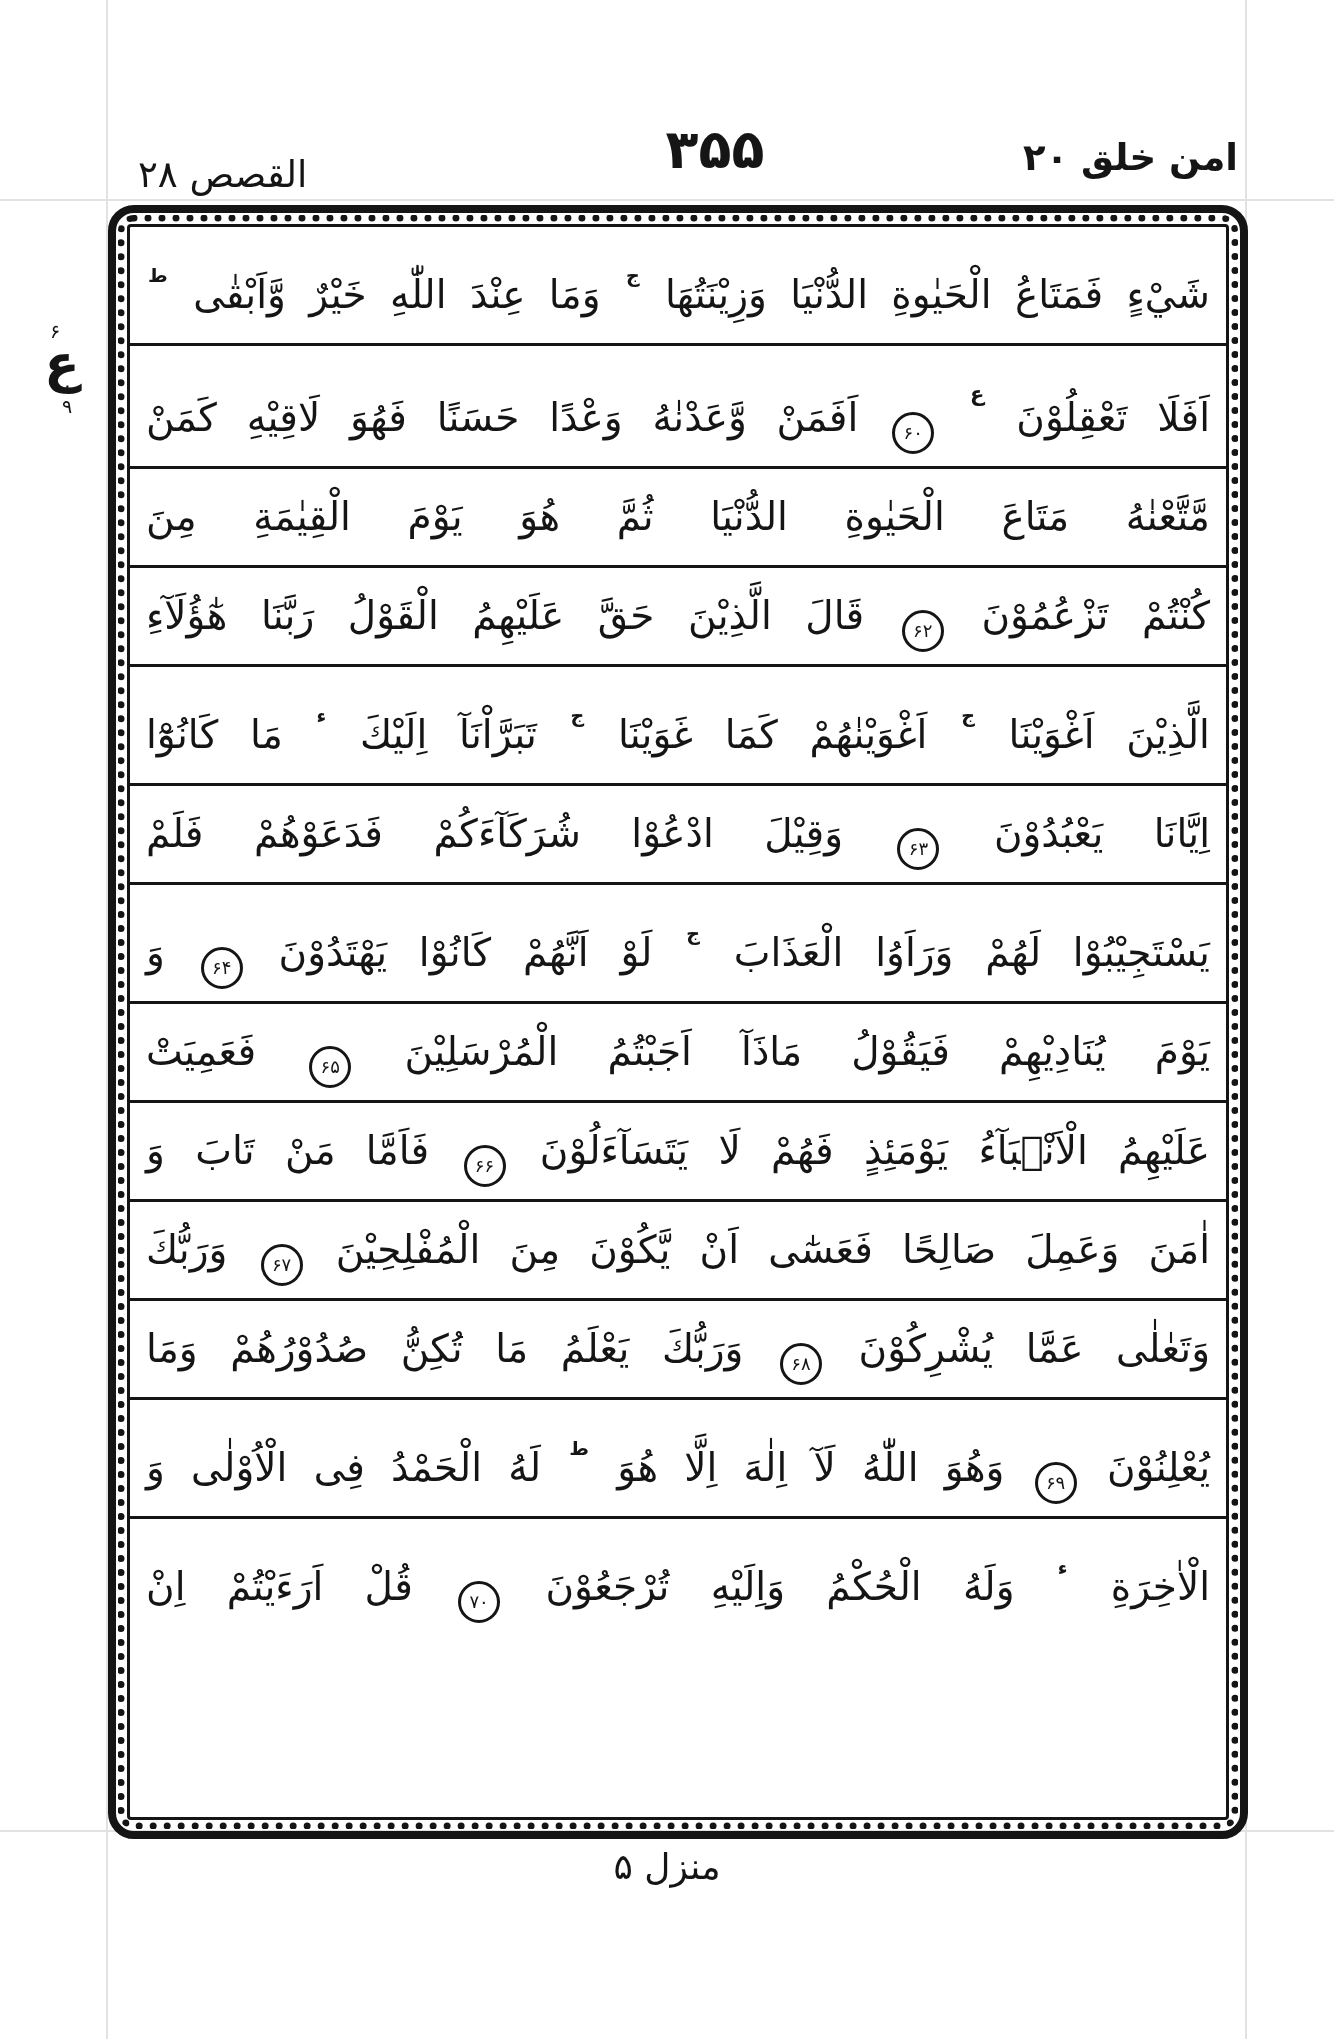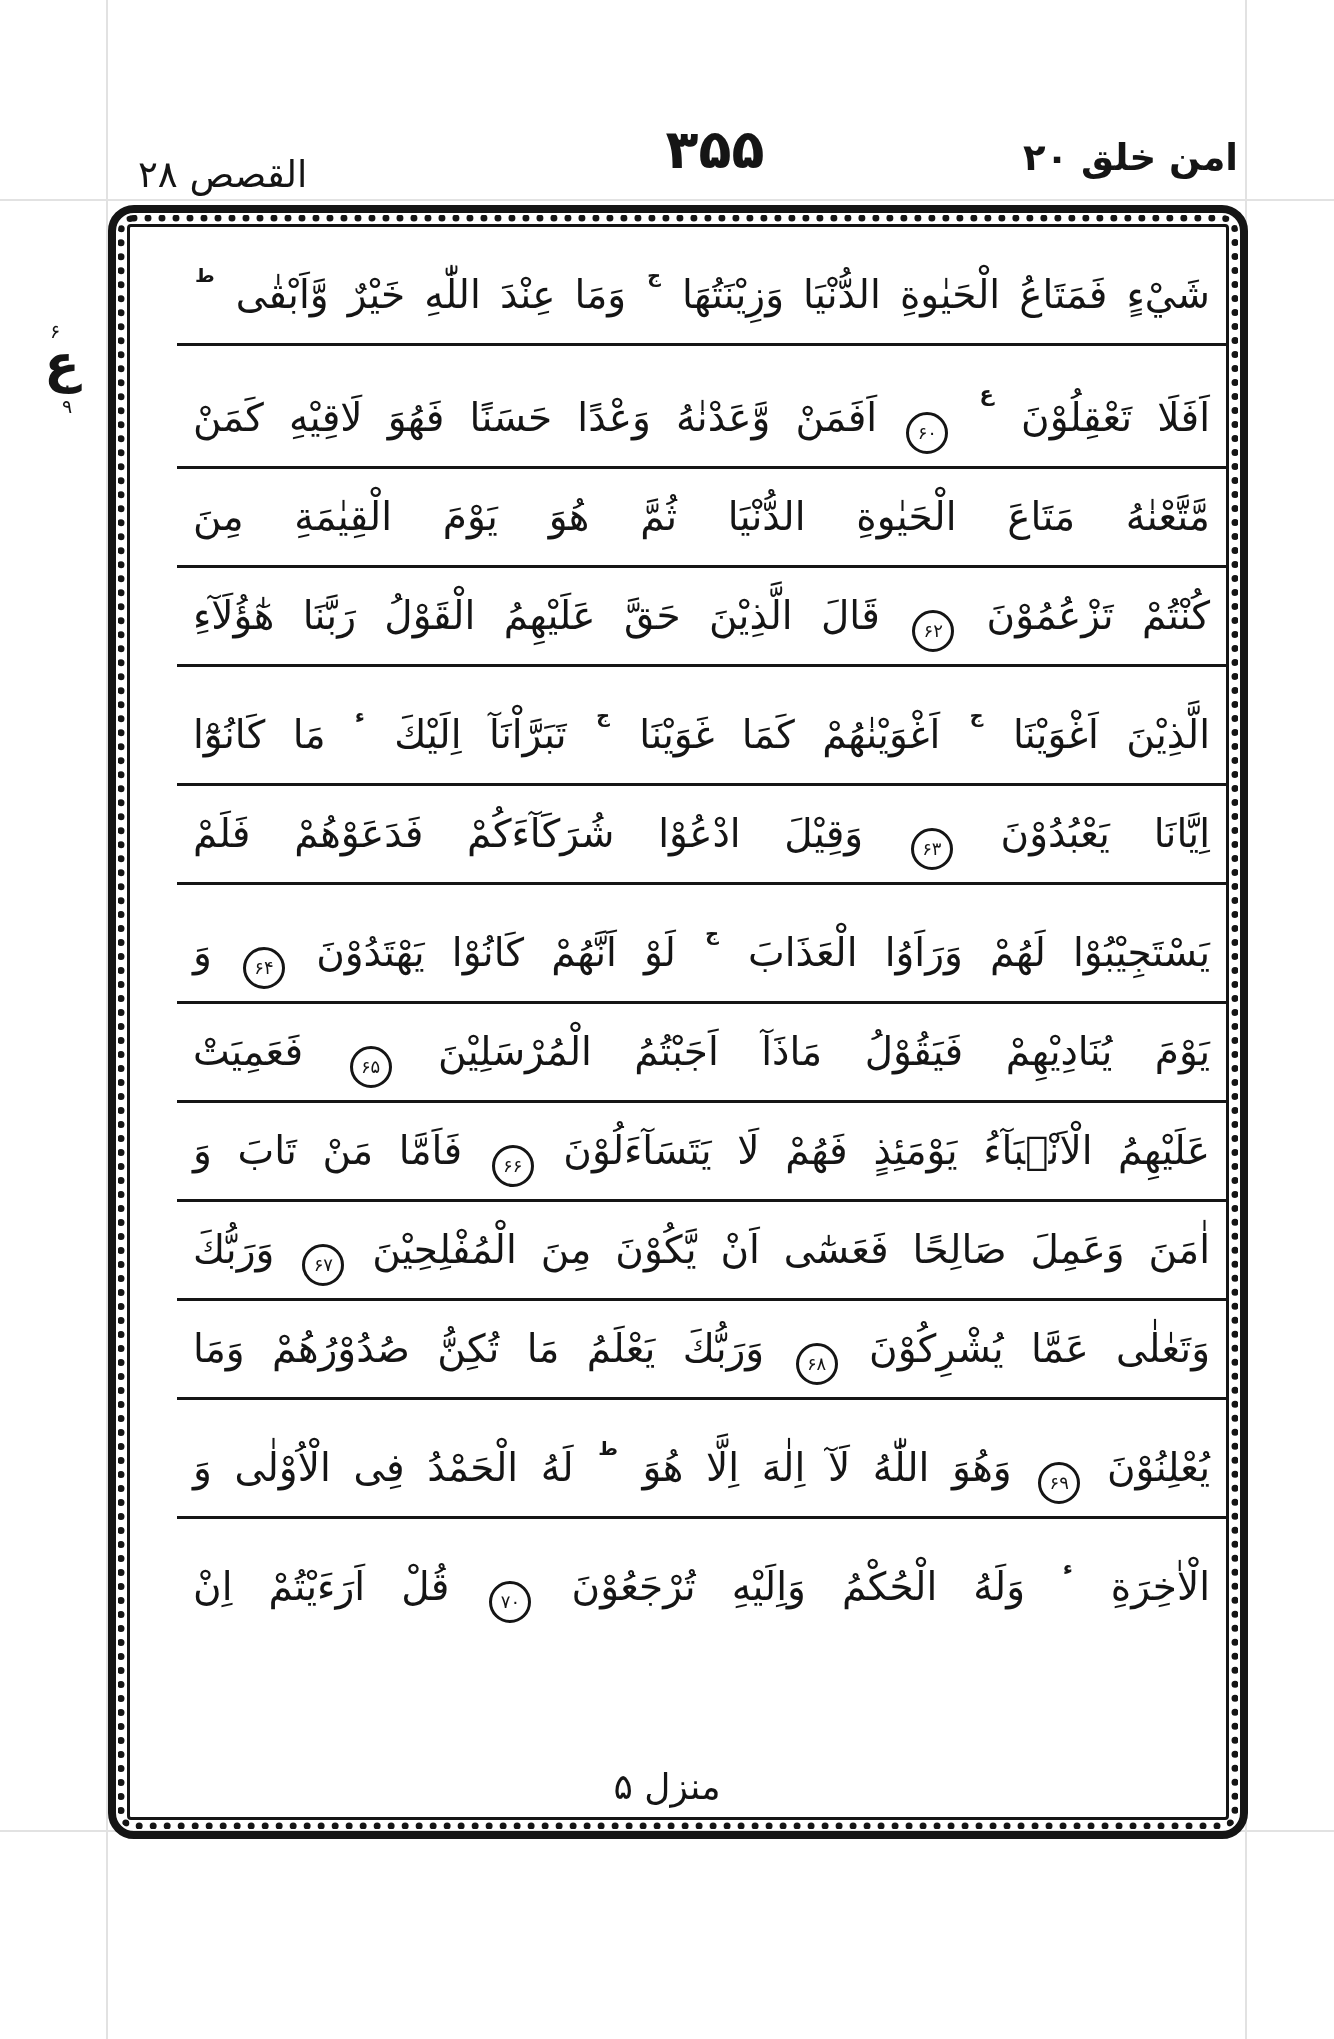--- a/index.html
+++ b/index.html
@@ -41,34 +41,34 @@
   .qcontent{
     width:100%;height:100%;box-sizing:border-box;
     display:grid;grid-template-rows:repeat(16,1fr);
   }
   .qline{
     border-bottom:3px solid #151515;
     direction:rtl;unicode-bidi:embed;
     padding:0 16px;box-sizing:border-box;
     font-size:39px;line-height:96px;
     text-align:justify;text-align-last:justify;text-justify:inter-word;
-    white-space:nowrap;overflow:visible;margin-left:47px;
+    white-space:nowrap;overflow:visible;
   }
   .qline:last-child{border-bottom:none;}
   .waqf{font-size:19px;vertical-align:26px;margin:0 2px;font-weight:bold;}
   .rukumark{font-size:21px;vertical-align:30px;margin:0 2px;font-weight:bold;}
   .ayah{
     display:inline-block;width:42px;height:42px;box-sizing:border-box;
     border:3px solid #151515;border-radius:50%;
     font-size:18px;line-height:36px;text-align:right;text-align-last:center;
     vertical-align:-8px;margin:0 4px;letter-spacing:0;
   }
 
   
-  .footer-manzil{position:absolute;top:1766px;left:50%;transform:translateX(-50%);
+  .footer-manzil{position:absolute;top:1846px;left:50%;transform:translateX(-50%);
     font-size:36px;direction:rtl;white-space:nowrap;}
 </style>
 </head>
 <body>
 
 <div class="frame-line v" style="left:106px"></div>
 <div class="frame-line v" style="left:1245px"></div>
 <div class="frame-line h" style="top:199px"></div>
 <div class="frame-line h" style="top:1830px"></div>
 

